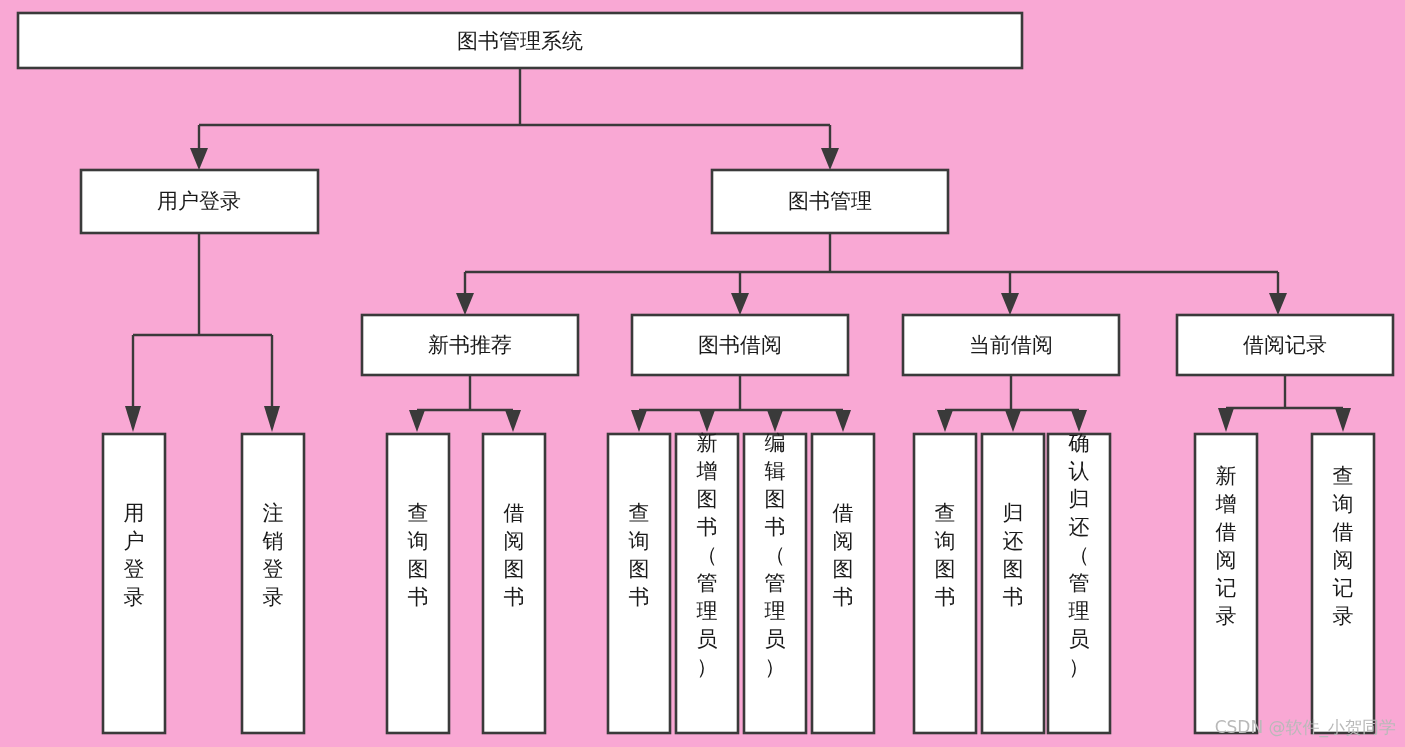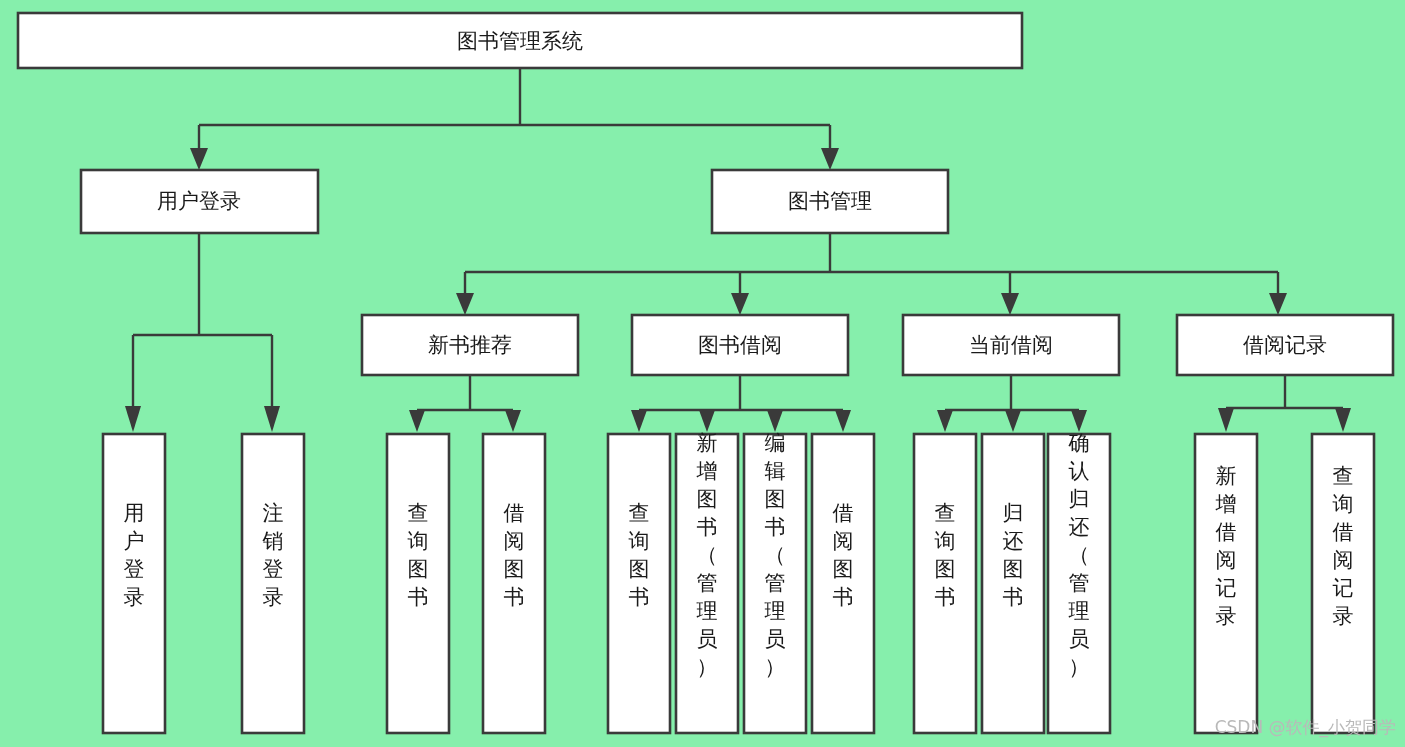--- a/index.html
+++ b/index.html
@@ -11,21 +11,21 @@
   body {
     width: 1405px;
     height: 747px;
     font-family: "DejaVu Sans", "Liberation Sans", sans-serif;
     overflow: hidden;
   }
   #diagram-root {
     position: relative;
     width: 1405px;
     height: 747px;
-    background: #86efac;
+    background: #f9a8d4;
   }
   svg#chart-svg {
     position: absolute;
     left: 0;
     top: 0;
     width: 1405px;
     height: 747px;
     display: block;
   }
   .node-box {

